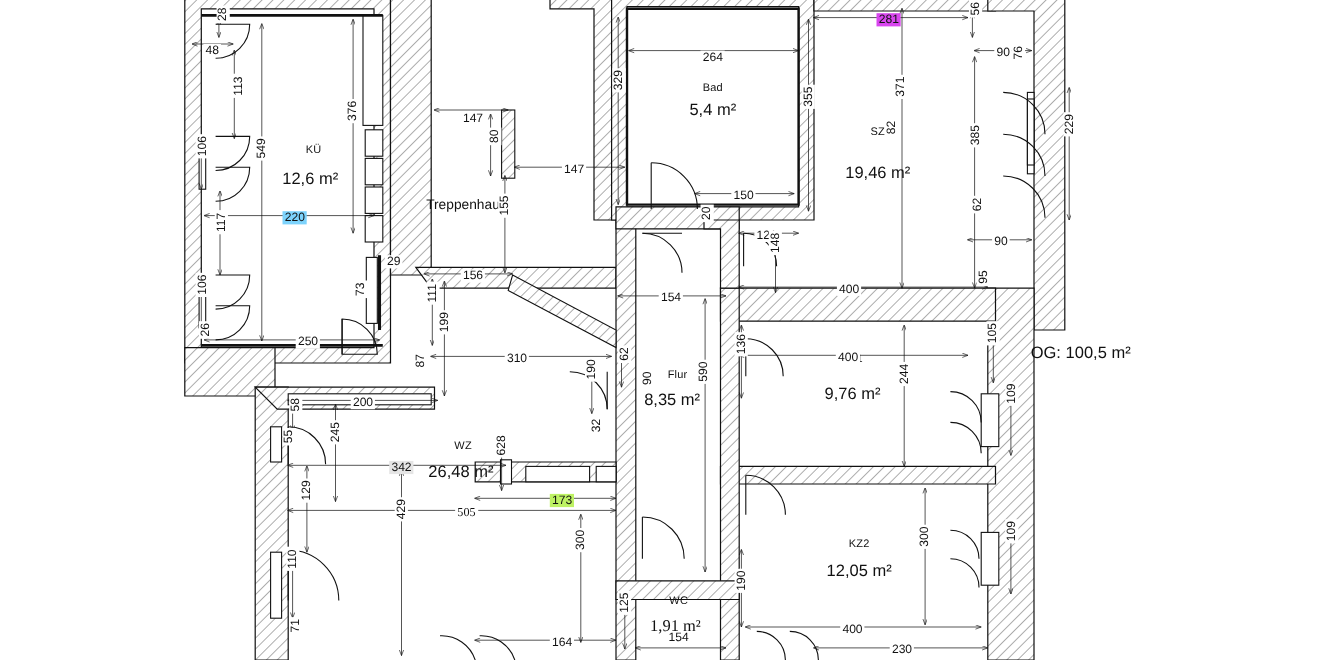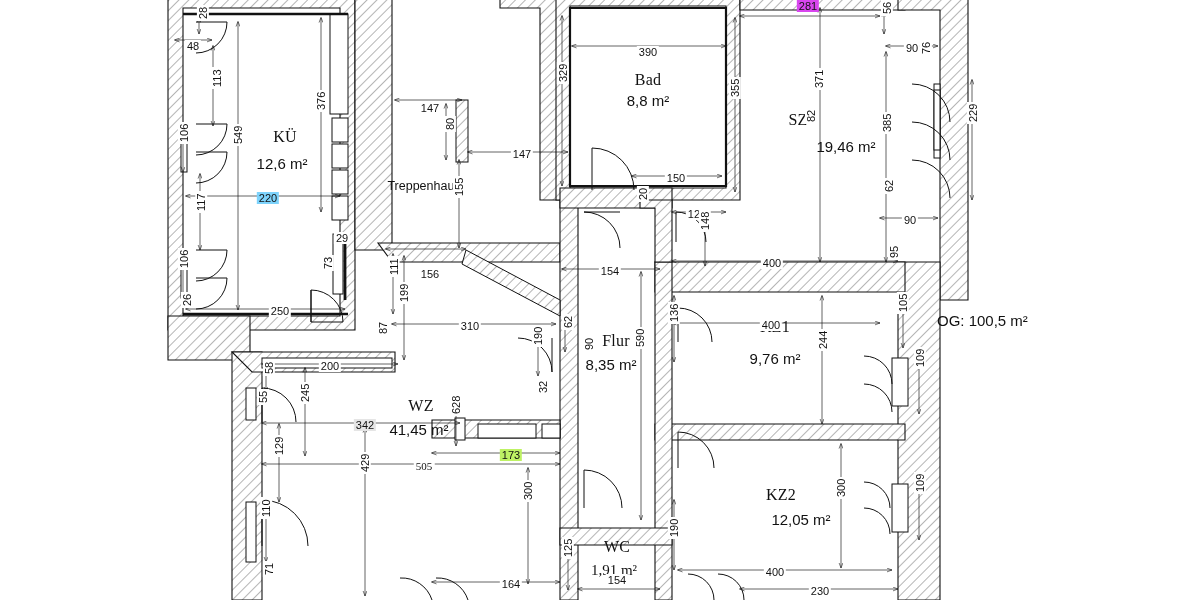--- a/index.html
+++ b/index.html
@@ -2,21 +2,21 @@
 <html><head>
 <meta charset="utf-8">
 <style>
   html,body{margin:0;padding:0;background:#ffffff;}
   body{width:1200px;height:600px;overflow:hidden;font-family:"Liberation Sans",sans-serif;}
   #stage{position:relative;width:1200px;height:600px;background:#fff;}
   svg#plan{position:absolute;left:0;top:0;width:1200px;height:600px;display:block;}
 
   
   .lbl{position:absolute;color:#111;font-family:"Liberation Sans",sans-serif;white-space:nowrap;}
-  .room-name{font-size:16px;letter-spacing:.2px;font-family:Liberation Serif, serif;}
+  .room-name{font-size:10px;letter-spacing:.2px;}
   .room-area{font-size:15px;}
   .room-plain{font-size:12.5px;}
   .total{font-size:15px;}
   .dim{font-size:11px;color:#111;}
   .dim.v{transform-origin:0 0;}
 </style>
 </head>
 <body>
 
 <div id="stage">
@@ -237,50 +237,50 @@
     <line x1="919" y1="476" x2="919" y2="540" marker-start="url(#arr)" marker-end="url(#ar)"></line>
     <line x1="884" y1="12" x2="884" y2="34" marker-start="url(#arr)" marker-end="url(#ar)"></line>
   </g>
 </svg>
 
 <div id="room-labels">
       <div class="lbl room-name" style="left: 285px; top: 137px; transform: translate(-50%, -50%);">KÜ</div>
       <div class="lbl room-area" style="left: 282px; top: 163px; transform: translate(-50%, -50%);">12,6 m²</div>
       <div class="lbl room-plain" style="left: 424px; top: 186px; transform: translate(-50%, -50%);">Treppenhaus</div>
       <div class="lbl room-name" style="left: 648px; top: 80px; transform: translate(-50%, -50%);">Bad</div>
-      <div class="lbl room-area" style="left: 648px; top: 100px; transform: translate(-50%, -50%);">8,8 m²</div>
+      <div class="lbl room-area" style="left: 648px; top: 100px; transform: translate(-50%, -50%);">5,4 m²</div>
       <div class="lbl room-name" style="left: 798px; top: 120px; transform: translate(-50%, -50%);">SZ</div>
-      <div class="lbl room-area" style="left: 798px; top: 146px; transform: translate(-50%, -50%); margin-left: 48px;">19,46 m²</div>
+      <div class="lbl room-area" style="left: 798px; top: 157px; transform: translate(-50%, -50%);">19,46 m²</div>
       <div class="lbl room-name" style="left: 616px; top: 341px; transform: translate(-50%, -50%);">Flur</div>
       <div class="lbl room-area" style="left: 611px; top: 364px; transform: translate(-50%, -50%);">8,35 m²</div>
       <div class="lbl room-name" style="left: 421px; top: 406px; transform: translate(-50%, -50%);">WZ</div>
-      <div class="lbl room-area" style="left: 419px; top: 429px; transform: translate(-50%, -50%);">41,45 m²</div>
+      <div class="lbl room-area" style="left: 419px; top: 429px; transform: translate(-50%, -50%);">26,48 m²</div>
       <div class="lbl room-name" style="left: 775px; top: 327px; transform: translate(-50%, -50%);">KZ1</div>
       <div class="lbl room-area" style="left: 775px; top: 358px; transform: translate(-50%, -50%);">9,76 m²</div>
       <div class="lbl room-name" style="left: 781px; top: 495px; transform: translate(-50%, -50%);">KZ2</div>
-      <div class="lbl room-area" style="left: 781px; top: 519px; transform: translate(-50%, -50%); margin-left: 20px;">12,05 m²</div>
+      <div class="lbl room-area" style="left: 781px; top: 519px; transform: translate(-50%, -50%);">12,05 m²</div>
       <div class="lbl room-name" style="left: 617px; top: 547px; transform: translate(-50%, -50%);">WC</div>
       <div class="lbl room-area" style="left: 614px; top: 570px; transform: translate(-50%, -50%); font-family: Liberation Serif, serif;">1,91 m²</div>
     </div>
 <div id="dim-labels">
       <div class="lbl dim" style="left: 193px; top: 46px; transform: translate(-50%, -50%); background: rgb(255, 255, 255); padding: 0px 2px;">48</div>
       <div class="lbl dim" style="left: 430px; top: 108px; transform: translate(-50%, -50%); background: rgb(255, 255, 255); padding: 0px 2px;">147</div>
       <div class="lbl dim" style="left: 522px; top: 154px; transform: translate(-50%, -50%); background: rgb(255, 255, 255); padding: 0px 2px;">147</div>
-      <div class="lbl dim" style="left: 648px; top: 52px; transform: translate(-50%, -50%); background: rgb(255, 255, 255); padding: 0px 2px;">390</div>
-      <div class="lbl dim" style="left: 808px; top: 6px; transform: translate(-50%, -50%); background: #d946ef; padding: 0px 2px;">281</div>
+      <div class="lbl dim" style="left: 648px; top: 52px; transform: translate(-50%, -50%); background: rgb(255, 255, 255); padding: 0px 2px;">264</div>
+      <div class="lbl dim" style="left: 808px; top: 18px; transform: translate(-50%, -50%); background: #d946ef; padding: 0px 2px;">281</div>
       <div class="lbl dim" style="left: 912px; top: 48px; transform: translate(-50%, -50%); background: rgb(255, 255, 255); padding: 0px 2px;">90</div>
       <div class="lbl dim" style="left: 676px; top: 178px; transform: translate(-50%, -50%); background: rgb(255, 255, 255); padding: 0px 2px;">150</div>
       <div class="lbl dim" style="left: 697px; top: 214px; transform: translate(-50%, -50%); background: rgb(255, 255, 255); padding: 0px 2px;">121</div>
       <div class="lbl dim" style="left: 610px; top: 271px; transform: translate(-50%, -50%); background: rgb(255, 255, 255); padding: 0px 2px;">154</div>
       <div class="lbl dim" style="left: 772px; top: 263px; transform: translate(-50%, -50%); background: rgb(255, 255, 255); padding: 0px 2px;">400</div>
       <div class="lbl dim" style="left: 910px; top: 220px; transform: translate(-50%, -50%); background: rgb(255, 255, 255); padding: 0px 2px;">90</div>
       <div class="lbl dim" style="left: 268px; top: 198px; transform: translate(-50%, -50%); background: #7dd3fc; padding: 0px 2px;">220</div>
       <div class="lbl dim" style="left: 280px; top: 311px; transform: translate(-50%, -50%); background: rgb(255, 255, 255); padding: 0px 2px;">250</div>
-      <div class="lbl dim" style="left: 342px; top: 238px; transform: translate(-50%, -50%); background: rgb(255, 255, 255); padding: 0px 2px;">29</div>
-      <div class="lbl dim" style="left: 430px; top: 251px; transform: translate(-50%, -50%); background: rgb(255, 255, 255); padding: 0px 2px; margin-top: 23px;">156</div>
+      <div class="lbl dim" style="left: 358px; top: 238px; transform: translate(-50%, -50%); background: rgb(255, 255, 255); padding: 0px 2px;">29</div>
+      <div class="lbl dim" style="left: 430px; top: 251px; transform: translate(-50%, -50%); background: rgb(255, 255, 255); padding: 0px 2px;">156</div>
       <div class="lbl dim" style="left: 470px; top: 326px; transform: translate(-50%, -50%); background: rgb(255, 255, 255); padding: 0px 2px;">310</div>
       <div class="lbl dim" style="left: 330px; top: 366px; transform: translate(-50%, -50%); background: rgb(255, 255, 255); padding: 0px 2px;">200</div>
       <div class="lbl dim" style="left: 771px; top: 325px; transform: translate(-50%, -50%); background: rgb(255, 255, 255); padding: 0px 2px;">400</div>
       <div class="lbl dim" style="left: 511px; top: 455px; transform: translate(-50%, -50%); background: #bef264; padding: 0px 2px;">173</div>
       <div class="lbl dim" style="left: 424px; top: 466px; transform: translate(-50%, -50%); background: rgb(255, 255, 255); padding: 0px 2px; font-family: Liberation Serif, serif;">505</div>
       <div class="lbl dim" style="left: 365px; top: 425px; transform: translate(-50%, -50%); background: #e5e5e5; padding: 0px 2px;">342</div>
       <div class="lbl dim" style="left: 511px; top: 584px; transform: translate(-50%, -50%); background: rgb(255, 255, 255); padding: 0px 2px;">164</div>
       <div class="lbl dim" style="left: 617px; top: 580px; transform: translate(-50%, -50%); background: rgb(255, 255, 255); padding: 0px 2px;">154</div>
       <div class="lbl dim" style="left: 775px; top: 572px; transform: translate(-50%, -50%); background: rgb(255, 255, 255); padding: 0px 2px;">400</div>
       <div class="lbl dim" style="left: 820px; top: 591px; transform: translate(-50%, -50%); background: rgb(255, 255, 255); padding: 0px 2px;">230</div>

